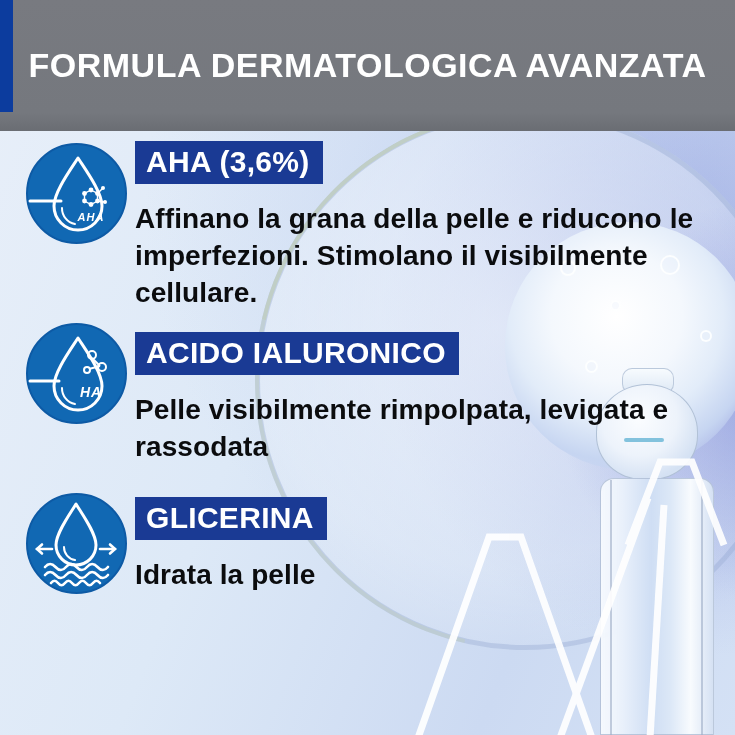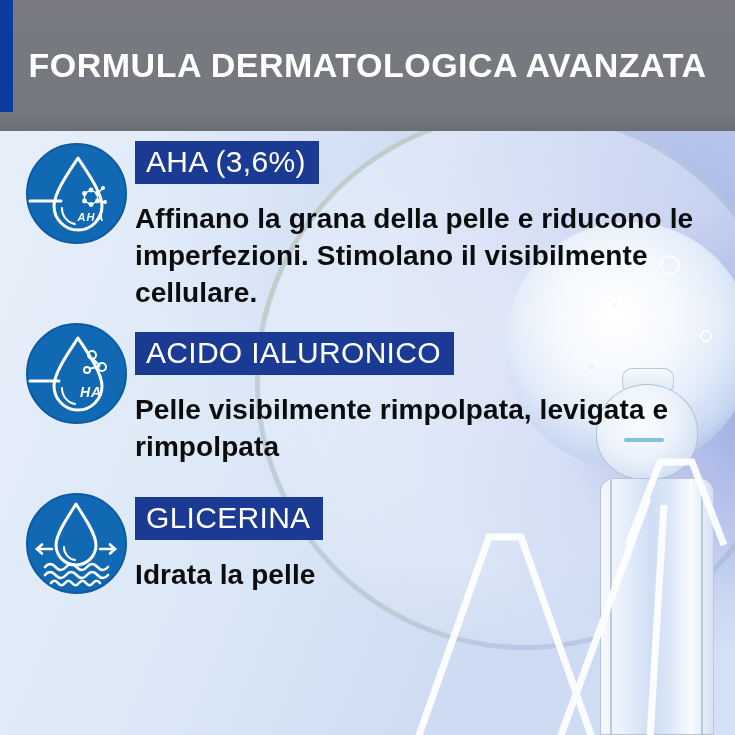--- a/index.html
+++ b/index.html
@@ -51,21 +51,21 @@
     display:flex;align-items:center;justify-content:center;}
   .accent-strip{position:absolute;left:0;top:0;width:13px;height:112px;background:#0c3c9e;}
   .title{color:#ffffff;font-size:34px;font-weight:700;letter-spacing:0.5px;white-space:nowrap;}
   
   .section{position:absolute;left:25px;width:690px;}
   .sec1{top:141px;} .sec2{top:321px;} .sec3{top:491px;}
   .icon-wrap{position:absolute;left:0;top:1px;width:103px;height:103px;font-style:italic;}
   .texts{position:absolute;left:110px;top:0;width:580px;}
   .sec2 .texts{top:11px;} .sec3 .texts{top:6px;}
   .badge{display:inline-block;background:#1a3a94;color:#ffffff;
-    font-size:30px;font-weight:400;line-height:1.1;padding:4px 13px 6px 11px;letter-spacing:0.3px;}
+    font-size:30px;font-weight:700;line-height:1.1;padding:4px 13px 6px 11px;letter-spacing:0.3px;}
   .body{margin-top:16px;color:#0b0c0e;font-size:28px;font-weight:700;line-height:37px;letter-spacing:0.1px;}
   .line{white-space:nowrap;}
 </style>
 </head>
 <body>
 
 <div class="canvas">
 
   <div class="bg">
     <div class="dish-fill"></div>
@@ -149,21 +149,21 @@
           <circle cx="77" cy="45" r="4"></circle>
           <circle cx="62" cy="48" r="3"></circle>
         </g>
         <text x="66" y="75" font-size="14" font-weight="bold" fill="#ffffff" text-anchor="middle" letter-spacing="1" font-family="Liberation Sans, sans-serif">HA</text>
       </svg>
     </div>
     <div class="texts">
       <div class="badge">ACIDO IALURONICO</div>
       <div class="body">
         <div class="line">Pelle visibilmente rimpolpata, levigata e</div>
-        <div class="line">rimpolpata</div>
+        <div class="line">rassodata</div>
       </div>
     </div>
   </div>
 
   <div class="section sec3">
     <div class="icon-wrap">
       <svg width="103" height="103" viewBox="0 0 103 103">
         <circle cx="51.5" cy="51.5" r="49.5" fill="#1168b3" stroke="#0d5aa5" stroke-width="2"></circle>
         <path d="M51 12 C 45 22 31 41 31 53 A 20 20 0 0 0 71 53 C 71 41 57 22 51 12 Z" fill="none" stroke="#ffffff" stroke-width="3" stroke-linejoin="round"></path>
         <path d="M39 55 A 13 13 0 0 0 50 68" fill="none" stroke="#ffffff" stroke-width="2" stroke-linecap="round"></path>

